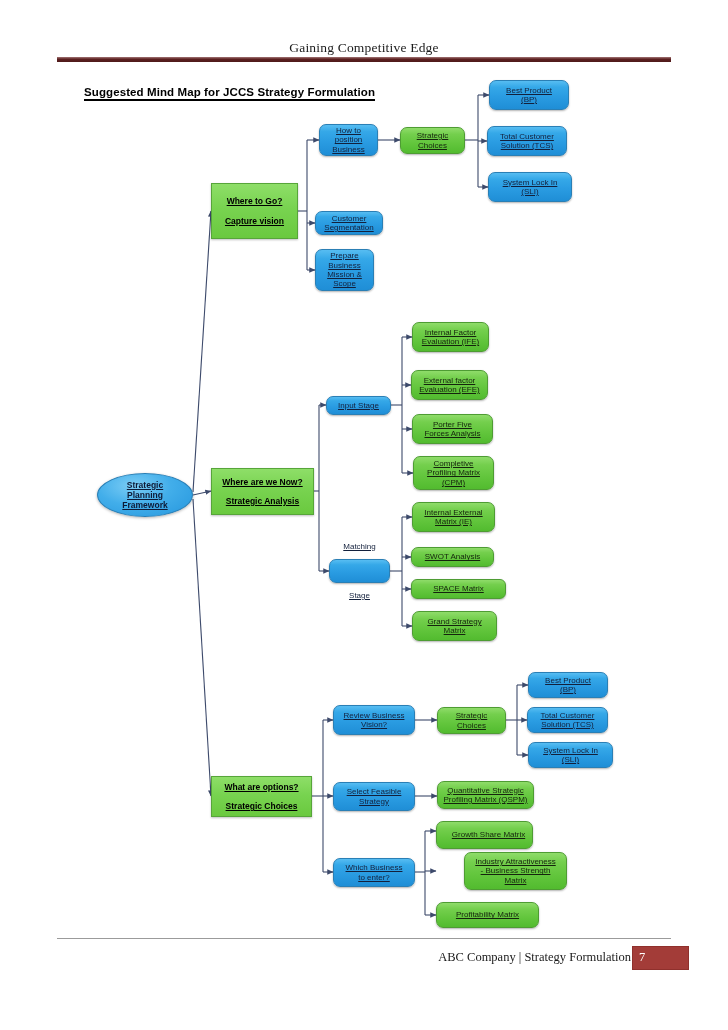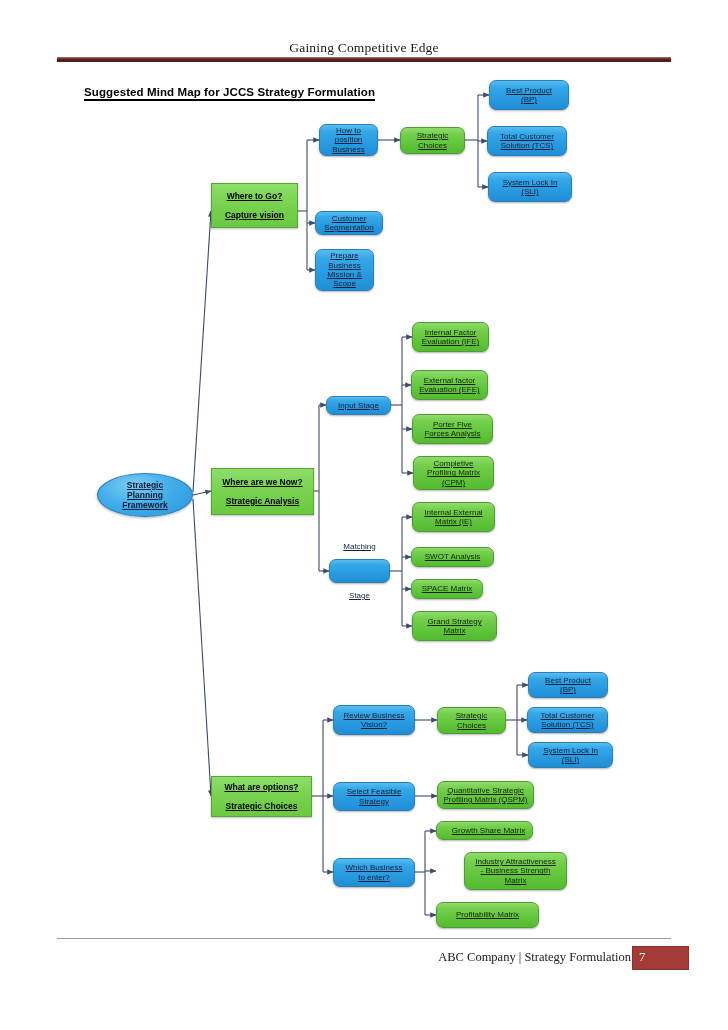--- a/index.html
+++ b/index.html
@@ -161,21 +161,21 @@
       <path d="M425,915 L436,915" marker-end="url(#ah)"></path>
     </g>
   </svg>
 
   <div id="node-layer">
       <div class="node root" style="left: 97px; top: 473px; width: 96px; height: 44px;">
         <span class="ln">Strategic</span>
         <span class="ln">Planning</span>
         <span class="ln">Framework</span>
       </div>
-      <div class="node branch" style="left: 211px; top: 183px; width: 87px; height: 45px;">
+      <div class="node branch" style="left: 211px; top: 183px; width: 87px; height: 56px;">
         <span class="ln">Where to Go?</span>
         <span class="ln">Capture vision</span>
       </div>
       <div class="node blue" style="left: 319px; top: 124px; width: 59px; height: 32px;">
         <span class="ln">How to</span>
         <span class="ln">position</span>
         <span class="ln">Business</span>
       </div>
       <div class="node green" style="left: 400px; top: 127px; width: 65px; height: 27px;">
         <span class="ln">Strategic</span>
@@ -231,21 +231,21 @@
         <span class="ln">Matching</span>
         <span class="ln">Stage</span>
       </div>
       <div class="node green" style="left: 412px; top: 502px; width: 83px; height: 30px;">
         <span class="ln">Internal External</span>
         <span class="ln">Matrix (IE)</span>
       </div>
       <div class="node green" style="left: 411px; top: 547px; width: 83px; height: 20px;">
         <span class="ln">SWOT Analysis</span>
       </div>
-      <div class="node green" style="left: 411px; top: 579px; width: 72px; height: 20px;">
+      <div class="node green" style="left: 411px; top: 579px; width: 95px; height: 20px; border-radius: 6px;">
         <span class="ln">SPACE Matrix</span>
       </div>
       <div class="node green" style="left: 412px; top: 611px; width: 85px; height: 30px;">
         <span class="ln">Grand Strategy</span>
         <span class="ln">Matrix</span>
       </div>
       <div class="node branch" style="left: 211px; top: 776px; width: 101px; height: 41px;">
         <span class="ln">What are options?</span>
         <span class="ln">Strategic Choices</span>
       </div>
@@ -274,21 +274,21 @@
         <span class="ln">Strategy</span>
       </div>
       <div class="node green" style="left: 437px; top: 781px; width: 97px; height: 28px;">
         <span class="ln">Quantitative Strategic</span>
         <span class="ln">Profiling Matrix (QSPM)</span>
       </div>
       <div class="node blue" style="left: 333px; top: 858px; width: 82px; height: 29px;">
         <span class="ln">Which Business</span>
         <span class="ln">to enter?</span>
       </div>
-      <div class="node green" style="left: 436px; top: 821px; width: 97px; height: 19px; padding-left: 8px;">
+      <div class="node green" style="left: 436px; top: 821px; width: 97px; height: 28px; padding-left: 8px;">
         <span class="ln">Growth Share Matrix</span>
       </div>
       <div class="node green" style="left: 464px; top: 852px; width: 103px; height: 38px;">
         <span class="ln">Industry Attractiveness</span>
         <span class="ln">- Business Strength</span>
         <span class="ln">Matrix</span>
       </div>
       <div class="node green" style="left: 436px; top: 902px; width: 103px; height: 26px;">
         <span class="ln">Profitability Matrix</span>
       </div>

